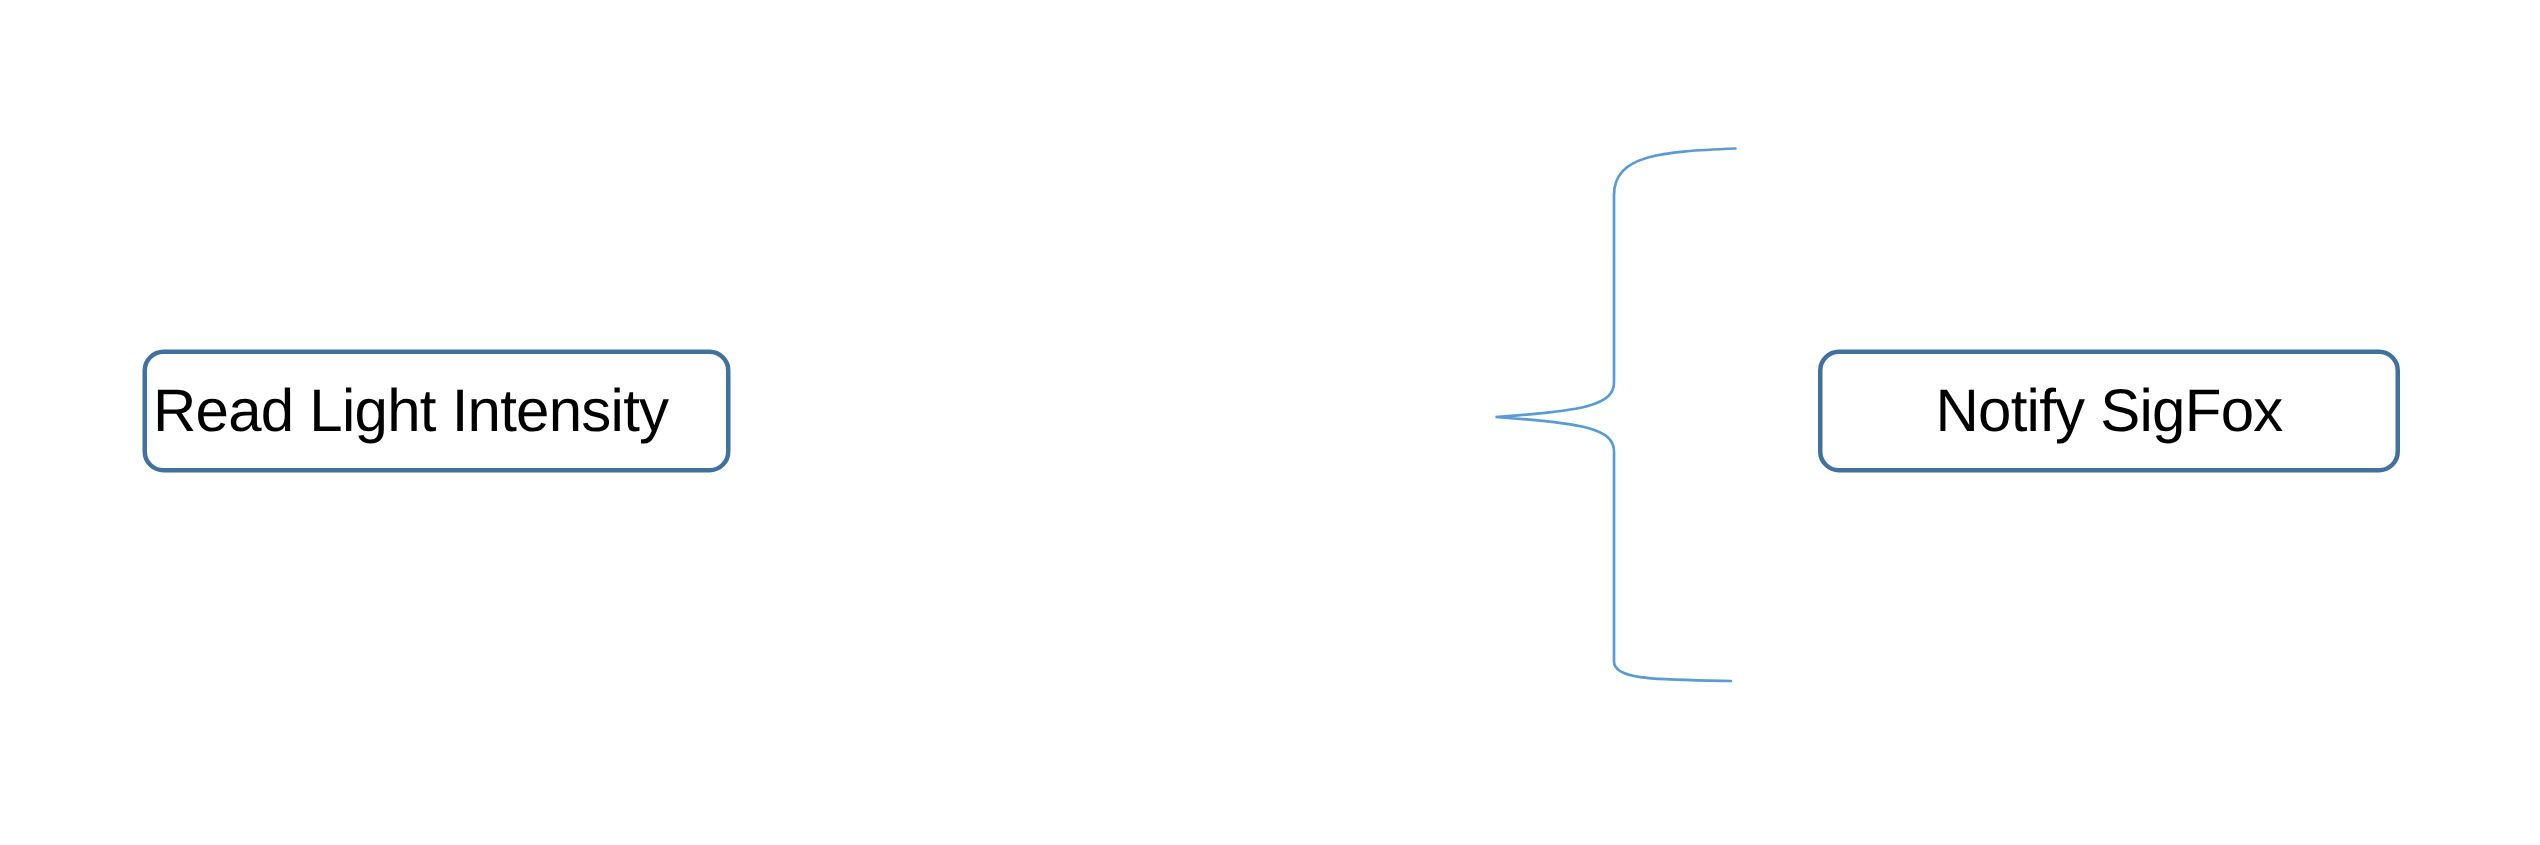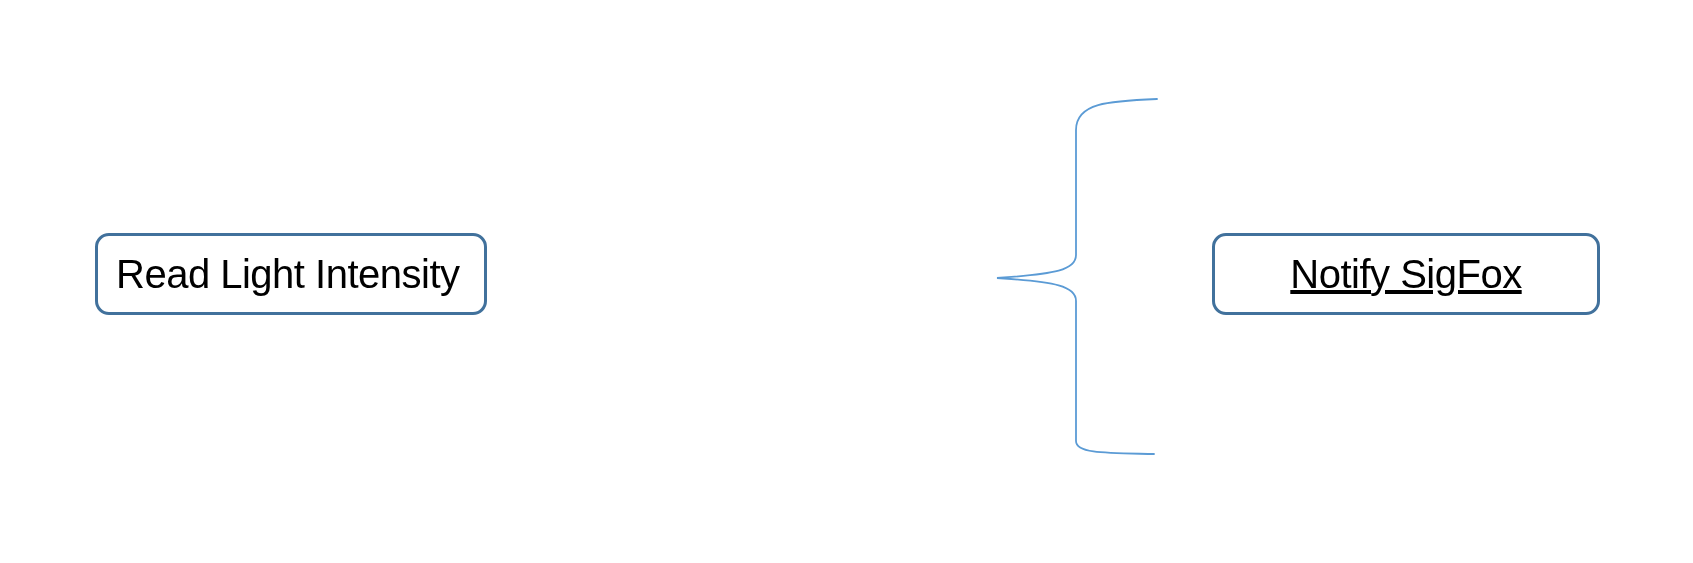--- a/index.html
+++ b/index.html
@@ -23,25 +23,25 @@
     border: 3px solid #41719C;
     border-radius: 14px;
     box-sizing: border-box;
     display: flex;
     align-items: center;
     font-size: 40px;
     color: #000000;
     white-space: nowrap;
     letter-spacing: -0.5px;
   }
-  .node.align-left   { justify-content: flex-start; padding-left: 18px; }
+  .node.align-left   { justify-content: flex-start; padding-left: 4px; }
   .node.align-center { justify-content: center; }
   #node-read   { left: 95px;   width: 392px; }
   #node-if     { left: 538px;  width: 394px; }
-  #node-notify { left: 1212px; width: 388px; text-decoration: underline; }
+  #node-notify { left: 1212px; width: 388px; }
   .brace-svg {
     position: absolute;
     left: 990px;
     top: 90px;
     width: 180px;
     height: 375px;
   }
 </style>
 </head>
 <body>

